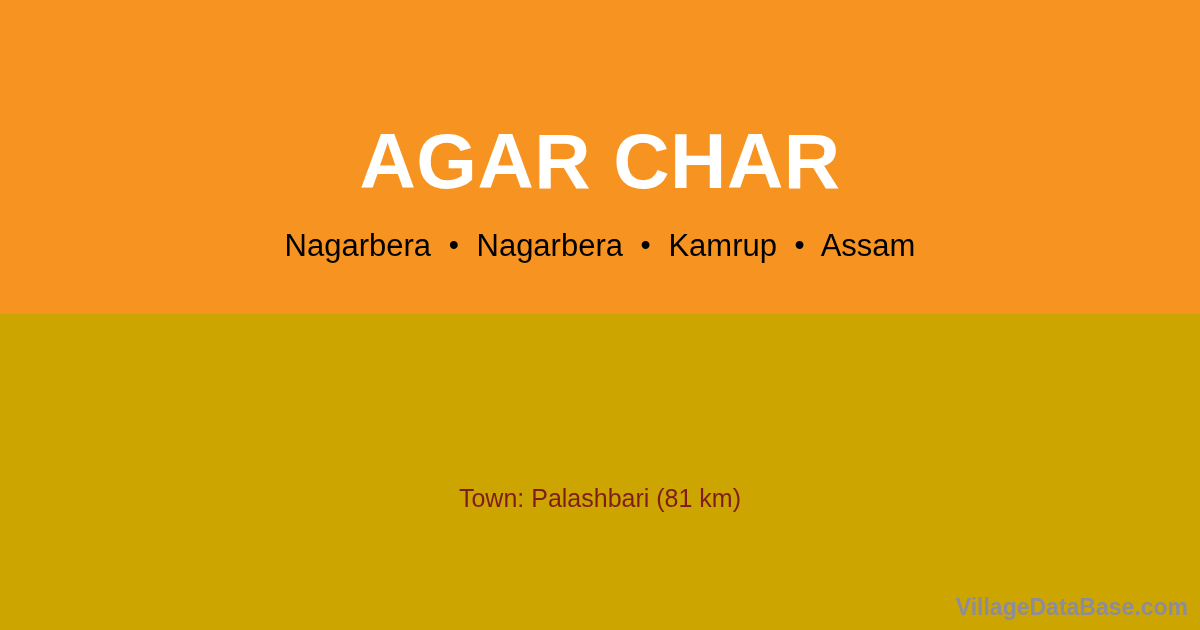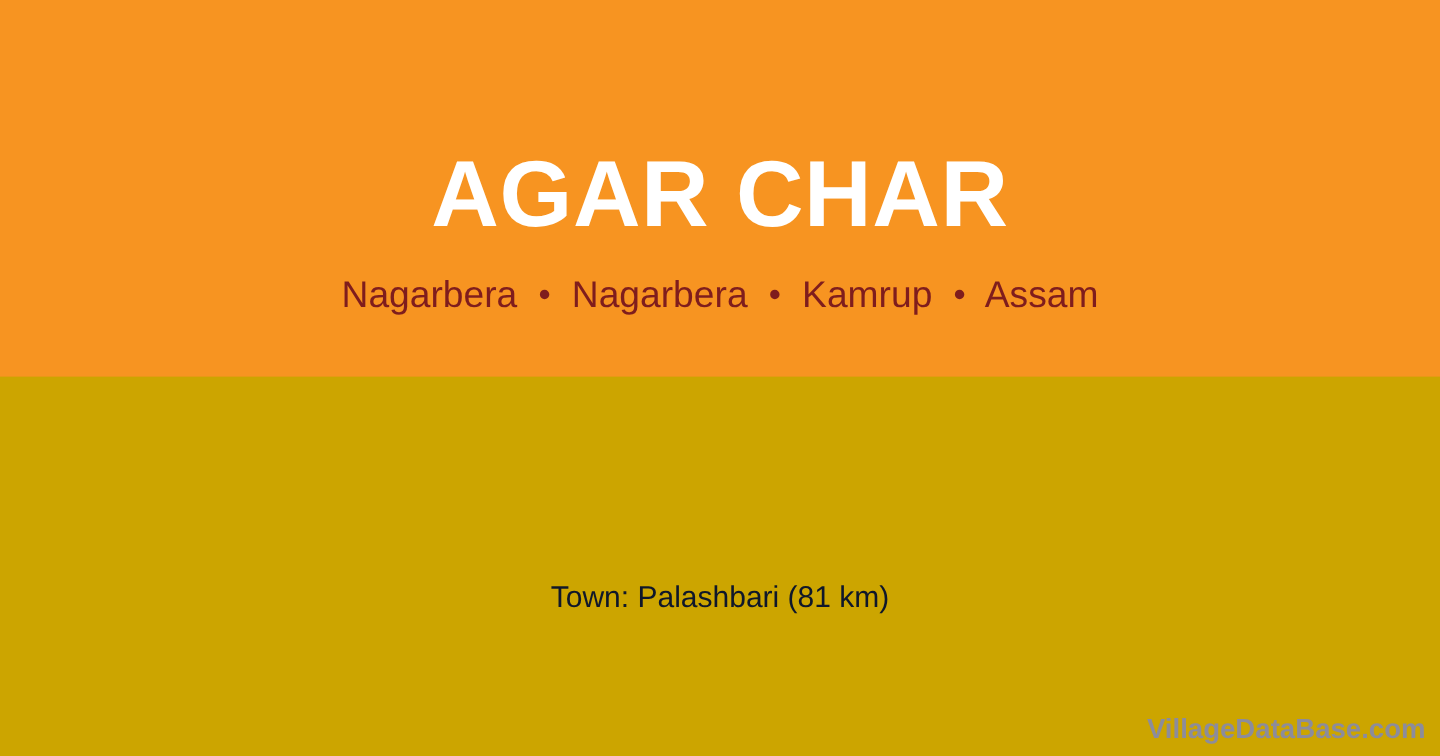--- a/index.html
+++ b/index.html
@@ -54,21 +54,21 @@
     text-align: center;
     margin: 0;
     white-space: nowrap;
   }
 
   .village-breadcrumb {
     font-family: "Liberation Sans", sans-serif;
     font-weight: 400;
     font-size: 31px;
     line-height: 1.0;
-    color: #7f1d1d;
+    color: #000000;
     text-align: right;
     margin: 0;
     margin-top: 30px;
     white-space: nowrap;
   }
 
   .village-breadcrumb .sep {
     display: inline-block;
     padding: 0 9px;
     font-size: 29px;
@@ -89,21 +89,21 @@
     position: absolute;
     left: 0;
     top: 0;
     width: 1200px;
     text-align: center;
     margin-top: 172px;
     font-family: "Liberation Sans", sans-serif;
     font-weight: 400;
     font-size: 25px;
     line-height: 1.0;
-    color: #0f172a;
+    color: #7f1d1d;
     white-space: nowrap;
   }
 
   
   .watermark {
     position: absolute;
     right: 12px;
     bottom: 11px;
     font-family: "Liberation Sans", sans-serif;
     font-weight: 700;

